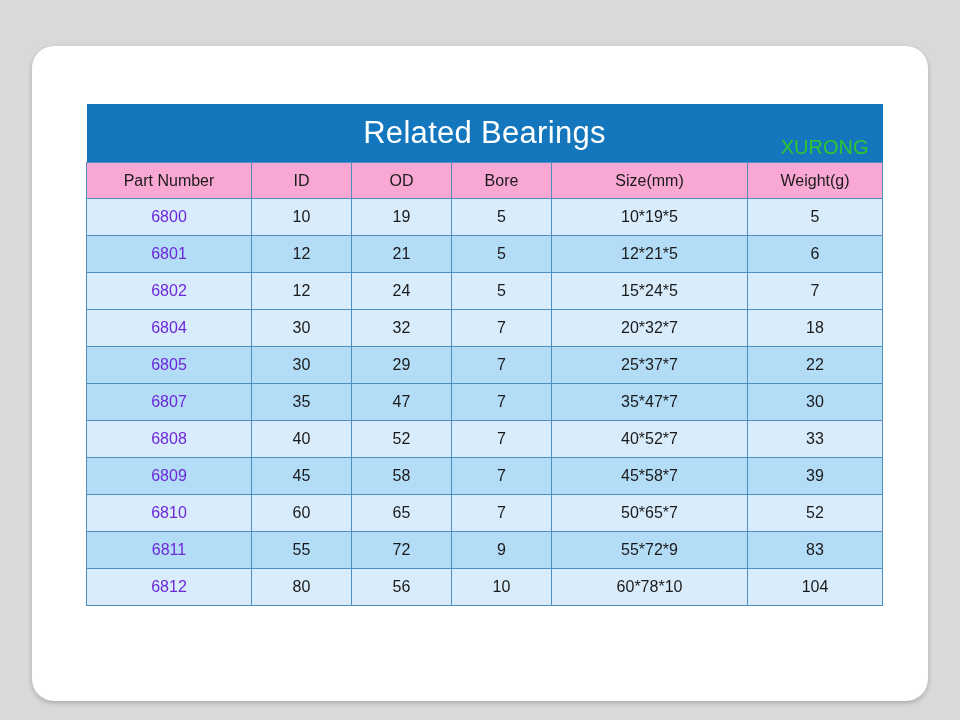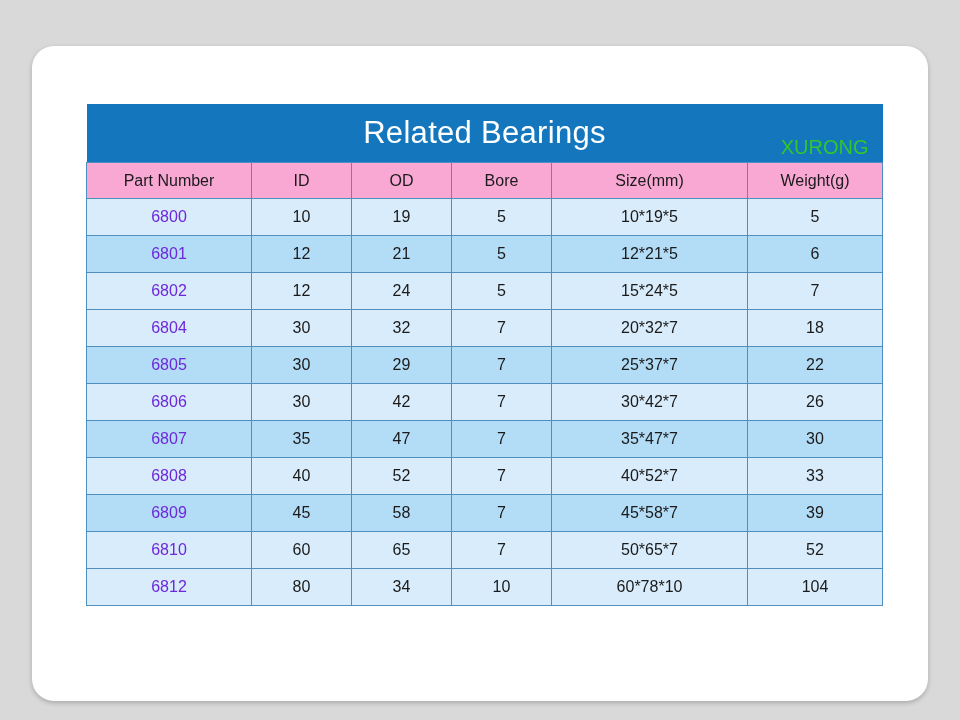--- a/index.html
+++ b/index.html
@@ -164,28 +164,20 @@
             <td>18</td>
           </tr>
           <tr class="even">
             <td class="partnum">6805</td>
             <td>30</td>
             <td>29</td>
             <td>7</td>
             <td>25*37*7</td>
             <td>22</td>
           </tr>
-          <tr class="odd">
-            <td class="partnum">6806</td>
-            <td>30</td>
-            <td>42</td>
-            <td>7</td>
-            <td>30*42*7</td>
-            <td>26</td>
-          </tr>
           <tr class="even">
             <td class="partnum">6807</td>
             <td>35</td>
             <td>47</td>
             <td>7</td>
             <td>35*47*7</td>
             <td>30</td>
           </tr>
           <tr class="odd">
             <td class="partnum">6808</td>
@@ -204,24 +196,32 @@
             <td>39</td>
           </tr>
           <tr class="odd">
             <td class="partnum">6810</td>
             <td>60</td>
             <td>65</td>
             <td>7</td>
             <td>50*65*7</td>
             <td>52</td>
           </tr>
+          <tr class="even">
+            <td class="partnum">6811</td>
+            <td>55</td>
+            <td>72</td>
+            <td>9</td>
+            <td>55*72*9</td>
+            <td>83</td>
+          </tr>
           <tr class="odd">
             <td class="partnum">6812</td>
             <td>80</td>
-            <td>34</td>
+            <td>56</td>
             <td>10</td>
             <td>60*78*10</td>
             <td>104</td>
           </tr>
         </tbody>
     </table>
   </div>
 </div>
 
 </body></html>

